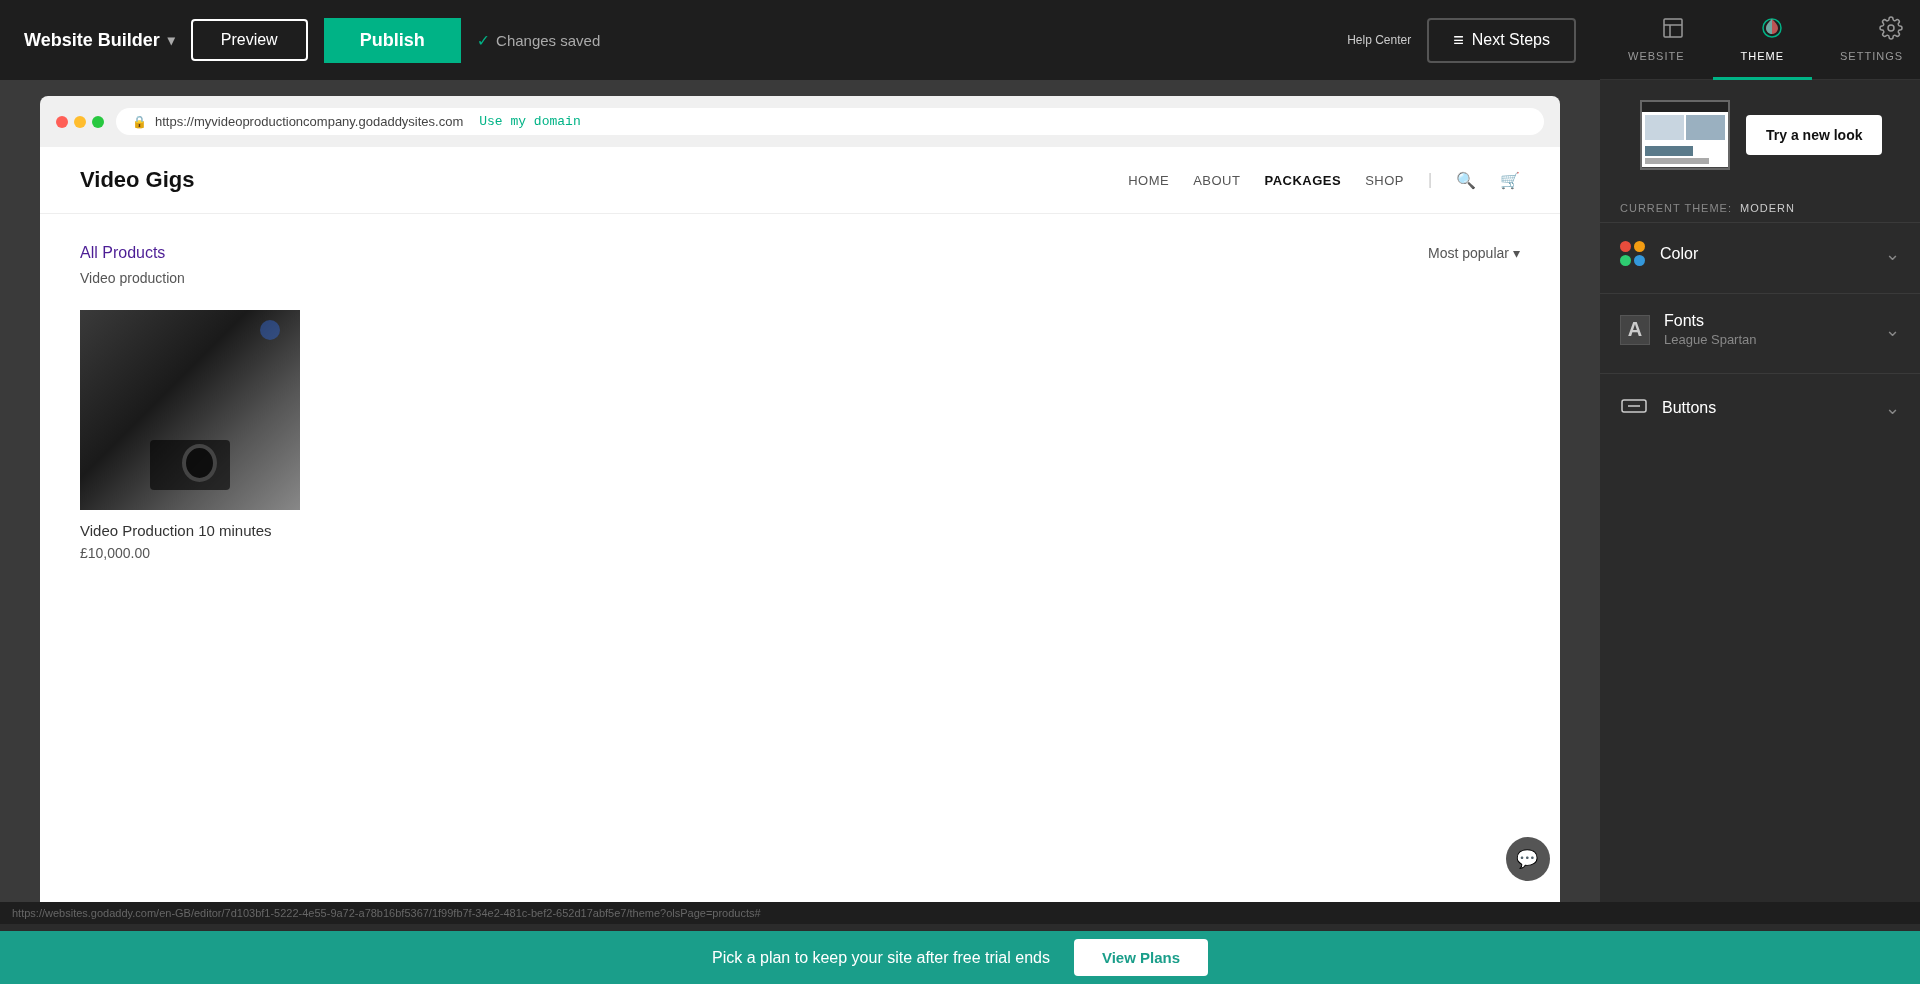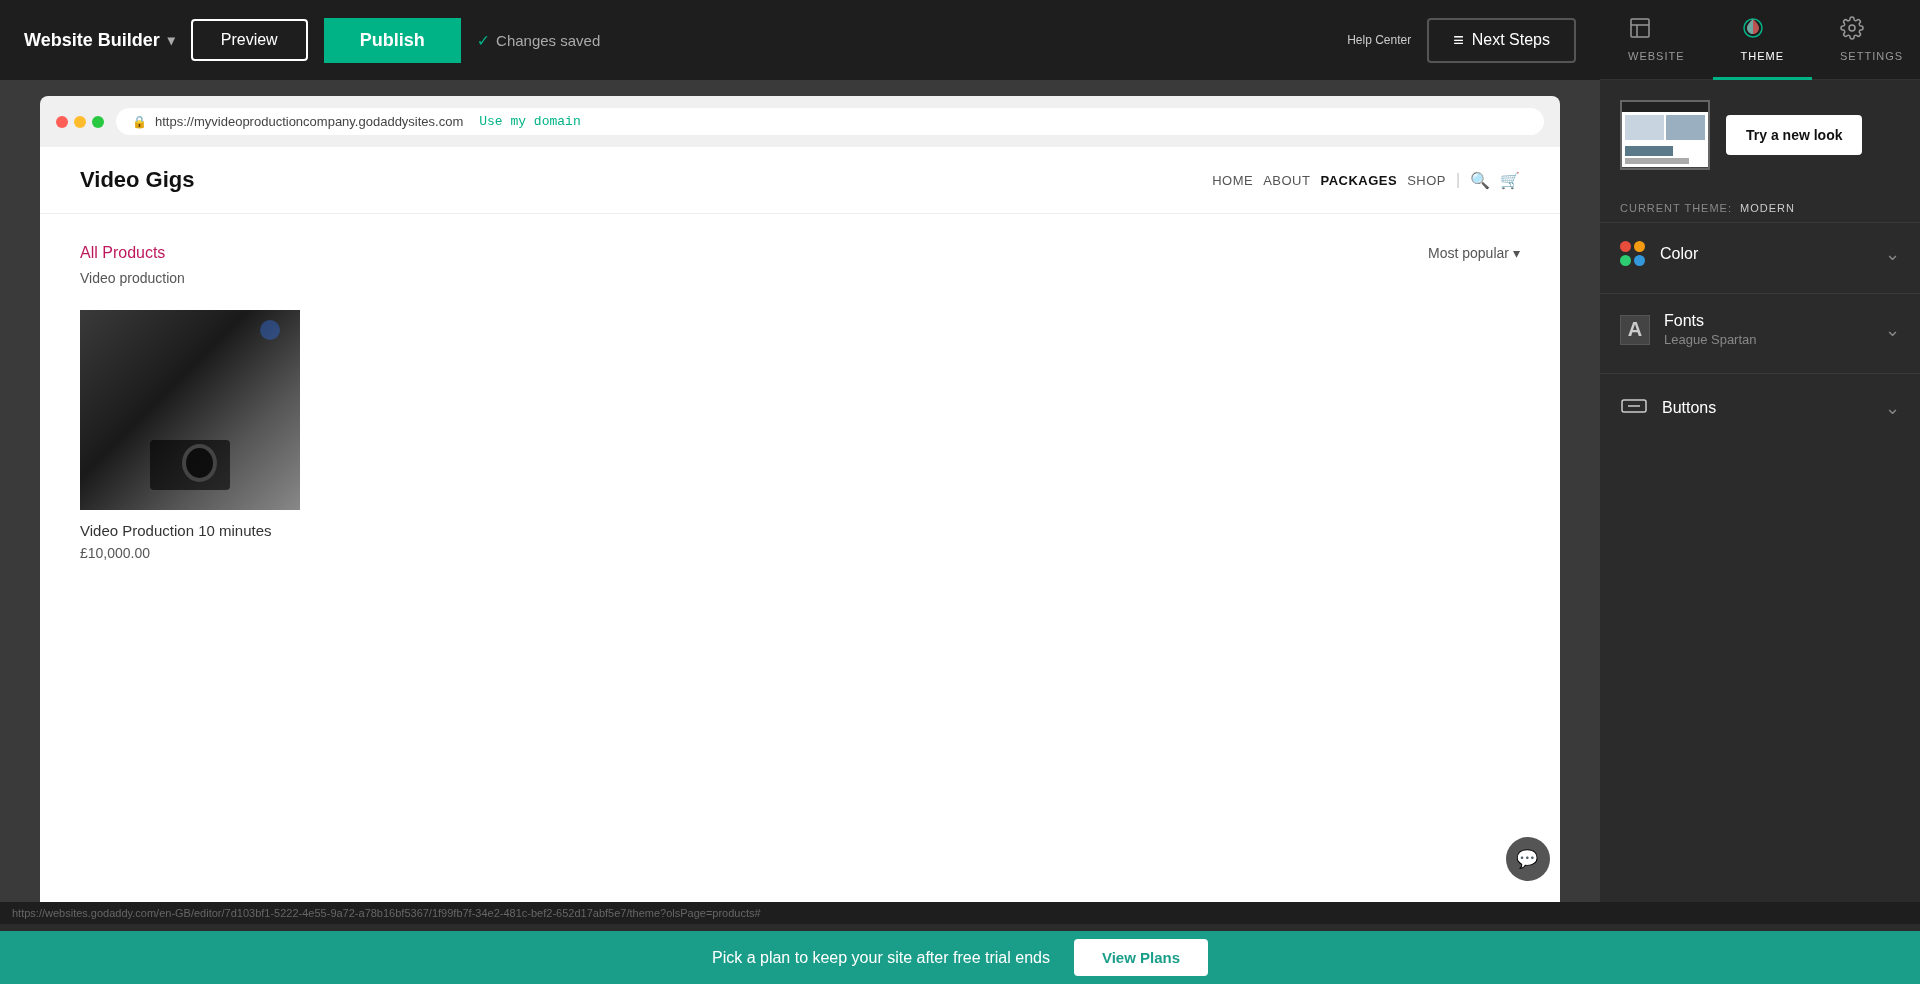--- a/index.html
+++ b/index.html
@@ -67,21 +67,21 @@
       font-weight: 500;
       border-radius: 4px;
       cursor: pointer;
     }
     .next-steps-icon {
       font-size: 18px;
     }
     .panel-tab {
       display: flex;
       flex-direction: column;
-      align-items: flex-start;
+      align-items: flex-end;
       justify-content: center;
       gap: 4px;
       padding: 12px 28px;
       cursor: pointer;
       color: #999;
       font-size: 12px;
       font-weight: 500;
       letter-spacing: 0.5px;
       height: 80px;
       border-bottom: 3px solid transparent;
@@ -164,21 +164,21 @@
       border-bottom: 1px solid #eee;
     }
     .site-logo {
       font-size: 22px;
       font-weight: 700;
       color: #111;
     }
     .nav-links {
       display: flex;
       align-items: center;
-      gap: 10px;
+      gap: 24px;
       justify-content: flex-end;
     }
     .nav-link {
       font-size: 13px;
       font-weight: 500;
       color: #555;
       text-transform: uppercase;
       letter-spacing: 0.5px;
       cursor: pointer;
     }
@@ -193,21 +193,21 @@
       padding: 30px 40px;
     }
     .products-header {
       display: flex;
       justify-content: space-between;
       align-items: center;
       margin-bottom: 8px;
     }
     .all-products-title {
       font-size: 16px;
-      color: #be185d;
+      color: #4c1d95;
     }
     .sort-dropdown {
       display: flex;
       align-items: center;
       gap: 4px;
       font-size: 14px;
       color: #555;
       cursor: pointer;
     }
     .category-label {
@@ -285,20 +285,21 @@
     
     .right-panel {
       width: 320px;
       background: #2b2b2b;
       overflow-y: auto;
       padding: 20px 0;
     }
 
     .theme-preview-section {
       padding: 0 20px 16px;
+      margin-left: 20px;
     }
     .theme-preview-row {
       display: flex;
       align-items: center;
       gap: 16px;
     }
     .theme-thumbnail {
       width: 90px;
       height: 70px;
       background: #444;

